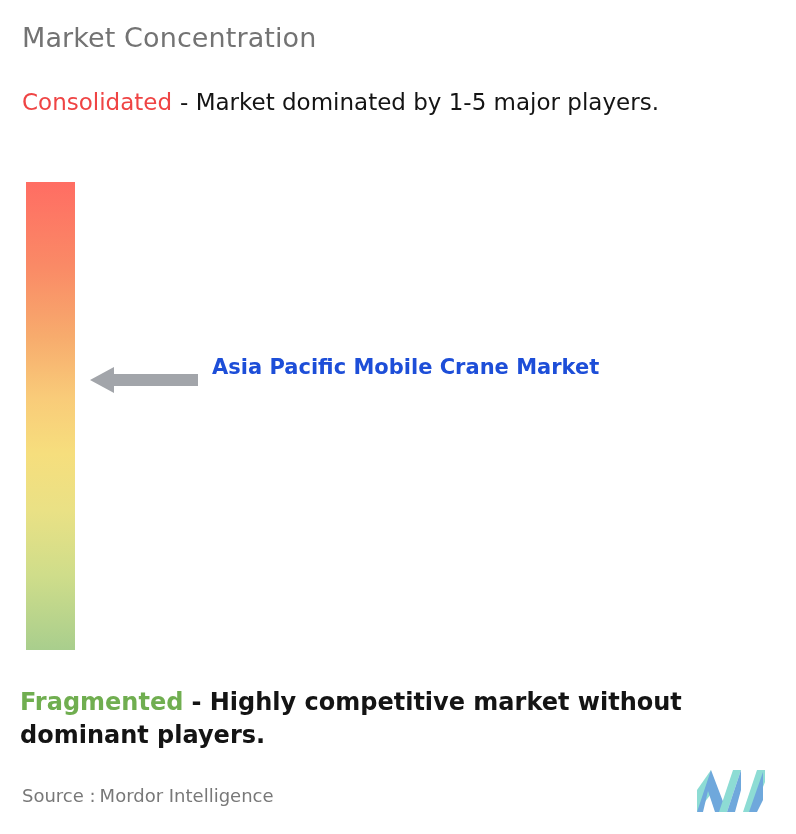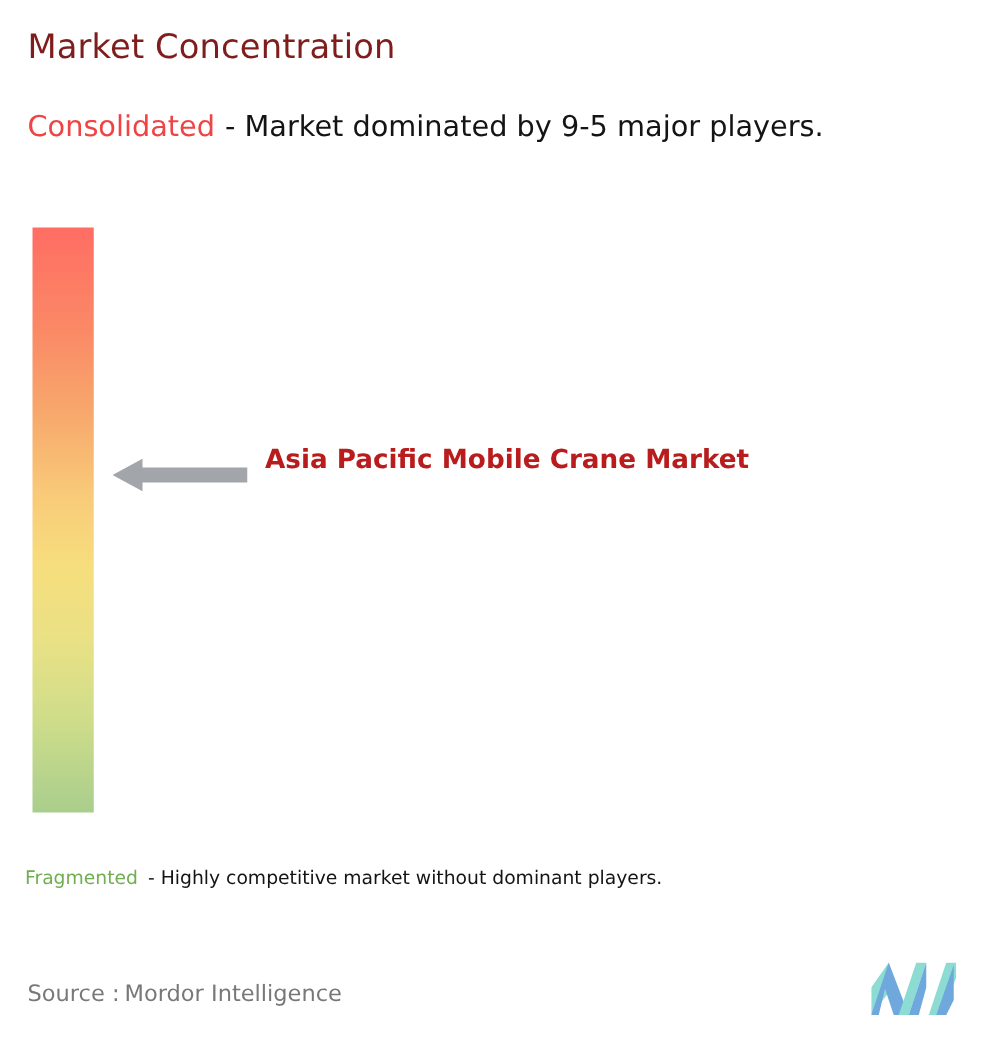--- a/index.html
+++ b/index.html
@@ -16,21 +16,21 @@
     -webkit-font-smoothing: antialiased;
   }
 
   
   .title {
     position: absolute;
     left: 22px;
     top: 20px;
     font-size: 27px;
     line-height: 36px;
-    color: #7f1d1d;
+    color: #737373;
     font-weight: 400;
     letter-spacing: 0.1px;
     white-space: nowrap;
   }
 
   
   .legend-top {
     position: absolute;
     left: 22px;
     top: 86px;
@@ -82,33 +82,33 @@
 
   
   .callout-label {
     position: absolute;
     left: 212px;
     top: 350px;
     width: 420px;
     font-size: 21px;
     line-height: 35px;
     font-weight: bold;
-    color: #b91c1c;
+    color: #1d4ed8;
   }
 
   
   .legend-bottom {
     position: absolute;
     left: 20px;
     top: 686px;
     width: 766px;
-    font-size: 15px;
+    font-size: 24px;
     line-height: 33px;
     color: #141414;
-    font-weight: 400;
+    font-weight: 700;
   }
   .legend-term-green {
     color: #70ae50;
   }
 
   
   .source-line {
     position: absolute;
     left: 22px;
     top: 781px;
@@ -132,21 +132,21 @@
   .brand-logo svg {
     display: block;
   }
 </style>
 </head>
 <body>
 
 <div class="title">Market Concentration</div>
 
 <div class="legend-top">
-  <span class="legend-term-red">Consolidated</span><span class="legend-gap"></span><span>- Market dominated by 9-5 major players.</span>
+  <span class="legend-term-red">Consolidated</span><span class="legend-gap"></span><span>- Market dominated by 1-5 major players.</span>
 </div>
 
 <div class="scale-bar"></div>
 
 <div class="pointer">
   <svg width="108" height="28" viewBox="0 0 108 28" xmlns="http://www.w3.org/2000/svg">
     <polygon points="0,14 24,1 24,8 108,8 108,20 24,20 24,27" fill="#a2a5aa"></polygon>
   </svg>
 </div>
 

